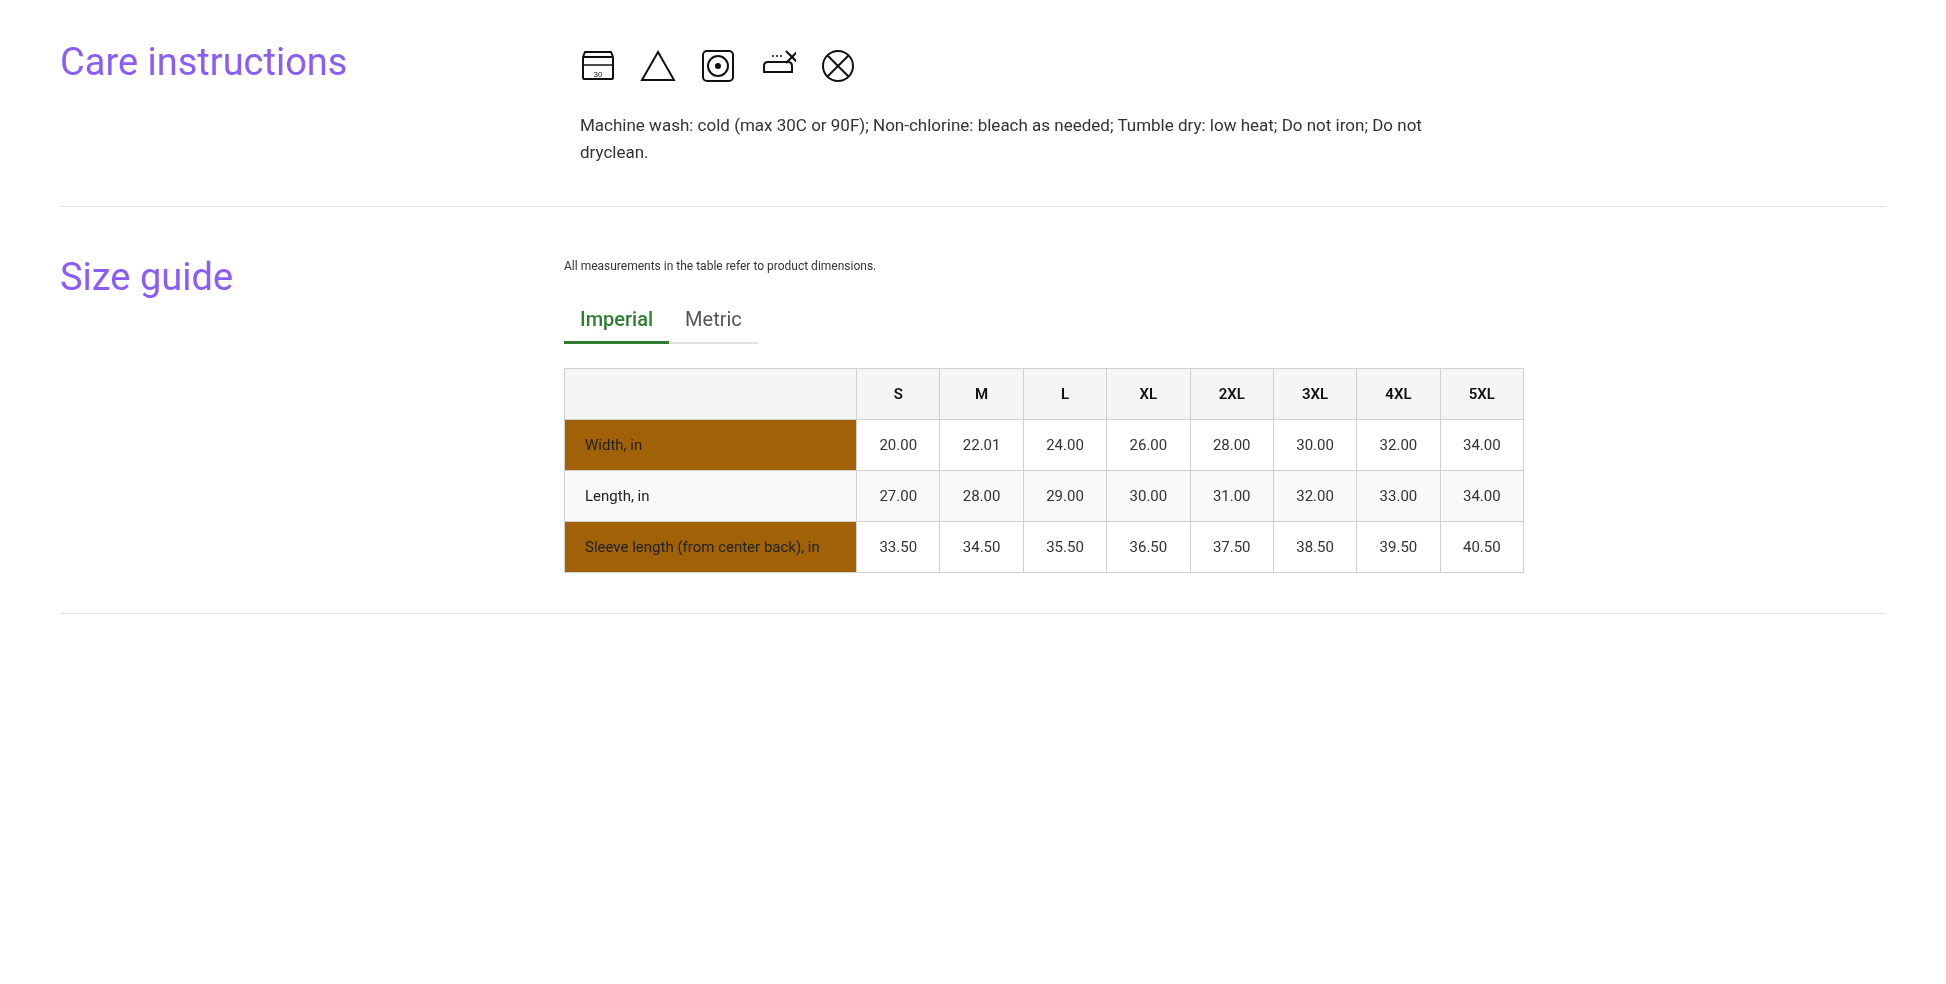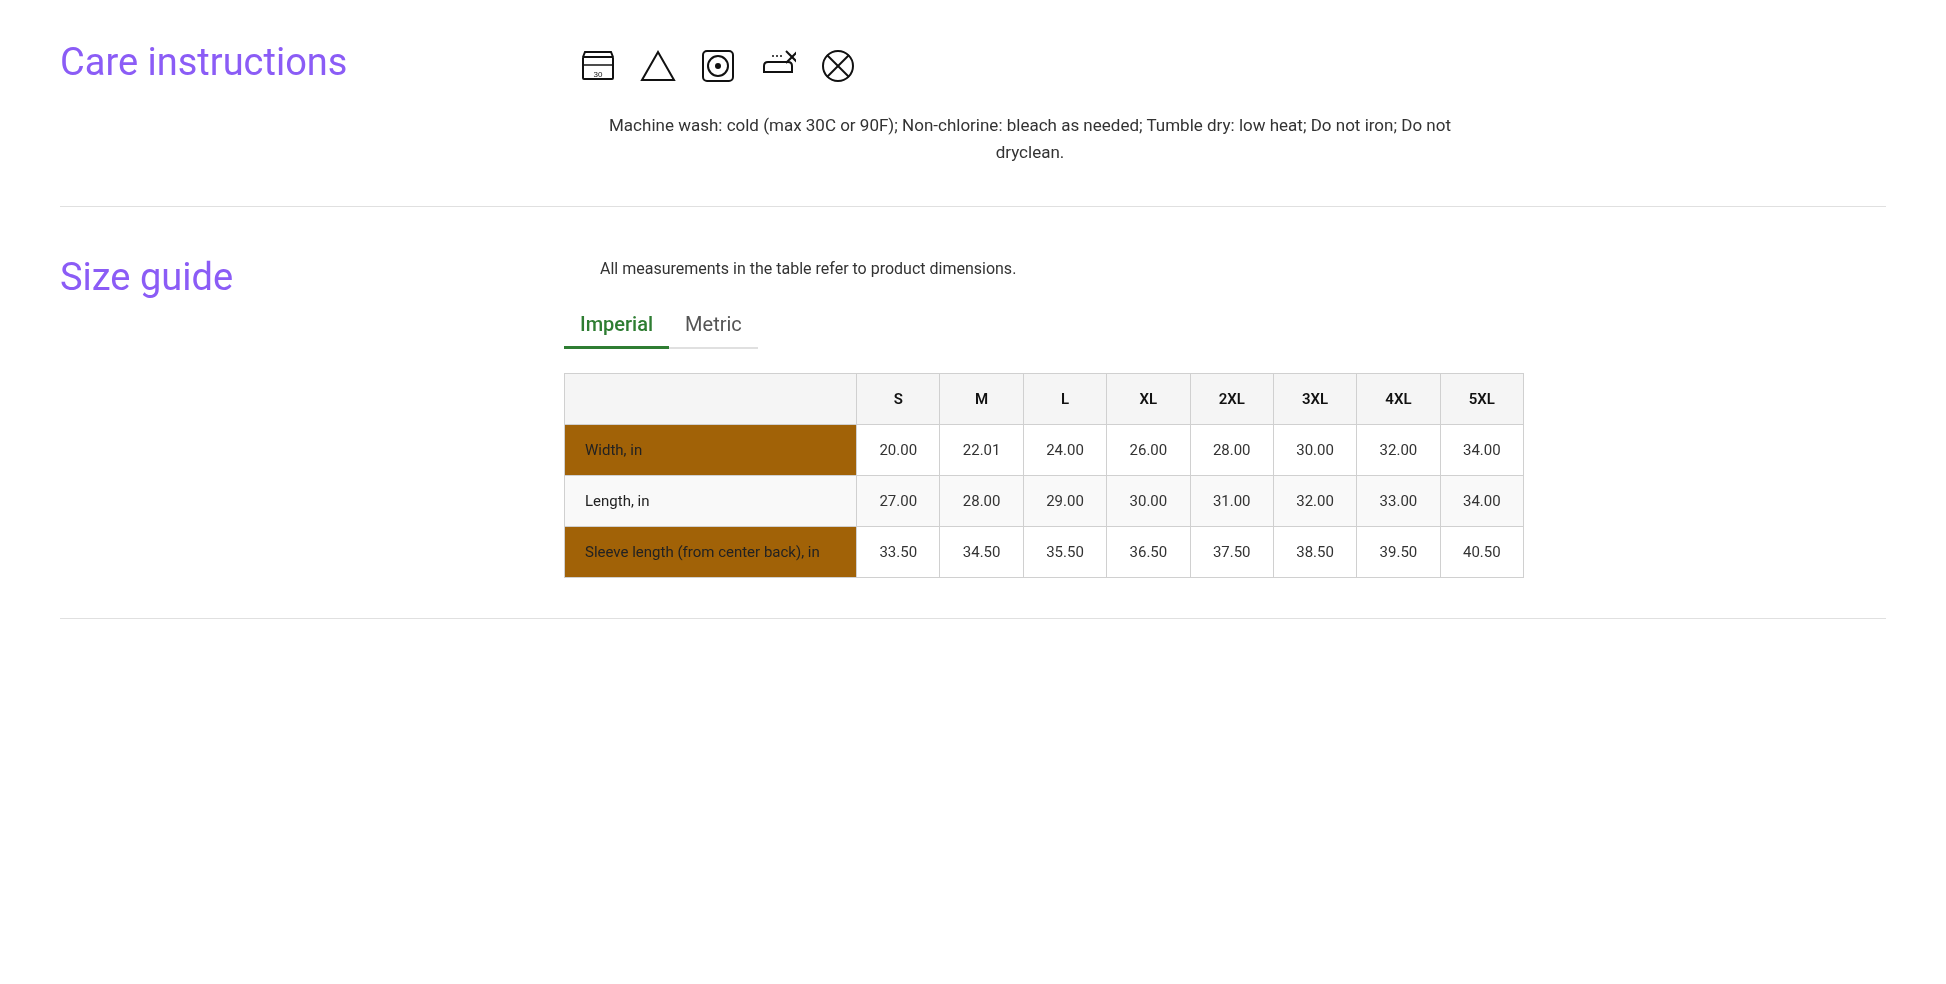--- a/index.html
+++ b/index.html
@@ -30,21 +30,20 @@
 
     .section-title {
       font-size: 38px;
       font-weight: 400;
       color: #8b5cf6;
       line-height: 1.2;
     }
 
     .care-content {
       padding-top: 8px;
-      text-align: center;
     }
 
     .care-icons {
       display: flex;
       gap: 24px;
       margin-bottom: 20px;
       align-items: center;
     }
 
     .care-icon {
@@ -71,24 +70,23 @@
       grid-template-columns: 480px 1fr;
       gap: 24px;
       align-items: start;
     }
 
     .size-guide-content {
       padding-top: 4px;
     }
 
     .size-guide-description {
-      font-size: 16px;
+      font-size: 12px;
       color: #333;
       margin-bottom: 24px;
-      margin-left: 36px;
     }
 
     
     .tabs {
       display: flex;
       gap: 0;
       margin-bottom: 0;
       border-bottom: 2px solid #e0e0e0;
       width: fit-content;
     }

